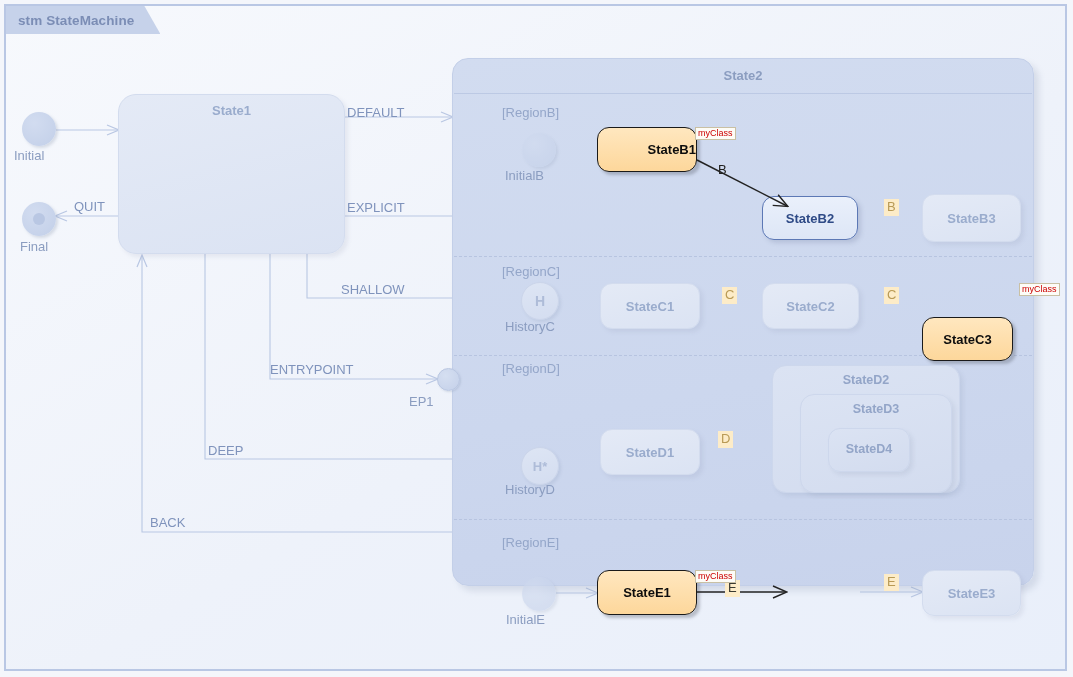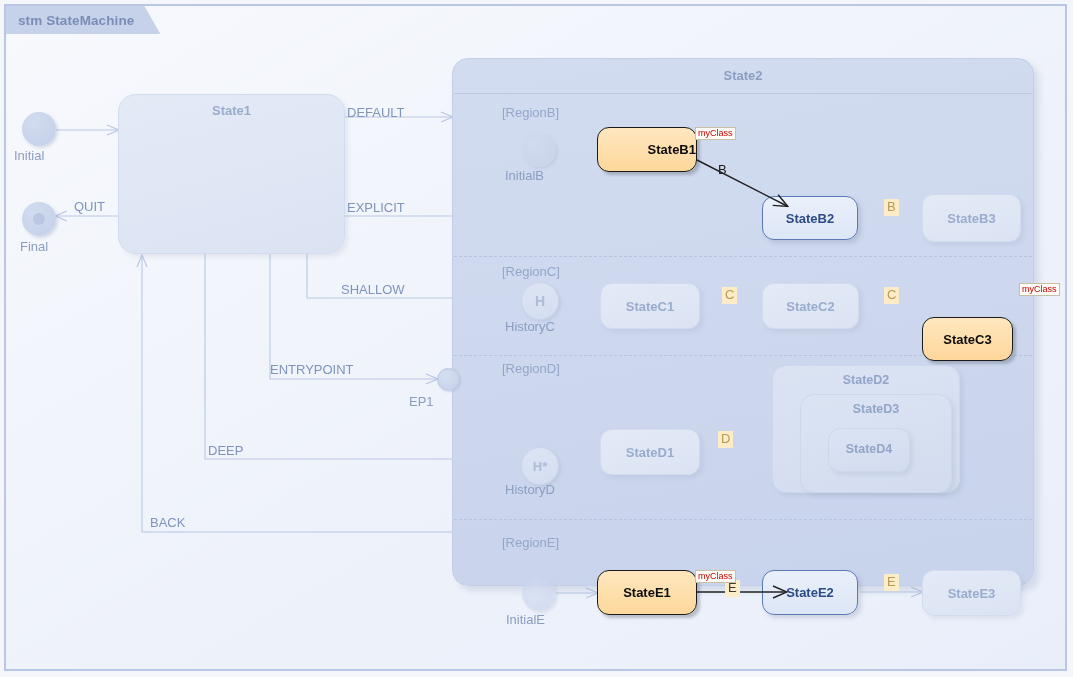--- a/index.html
+++ b/index.html
@@ -312,23 +312,20 @@
     <div class="nest-title" style="top:13px;">StateD4</div>
   </div>
 
   <div class="pseudo-initial" style="left:522px;top:577px;width:34px;height:34px;opacity:.62;"></div>
   <div class="pseudo-label" style="left:506px;top:612px;">InitialE</div>
 
   <div class="node state-orange" style="left:597px;top:570px;width:100px;height:45px;">
     <span>StateE1</span>
   </div>
 
-  <div class="node state-blue" style="left:762px;top:570px;width:96px;height:45px;">
-    <span>StateE2</span>
-  </div>
 
   <div class="node state-ghost" style="left:922px;top:570px;width:99px;height:46px;">
     <span>StateE3</span>
   </div>
 
   <div class="pseudo-entry" style="left:437px;top:368px;width:21px;height:21px;z-index:4;"></div>
   <div class="pseudo-label" style="left:409px;top:394px;">EP1</div>
 
   <svg id="wires-top">
     <g fill="none" stroke="#222222" stroke-width="1.5">

